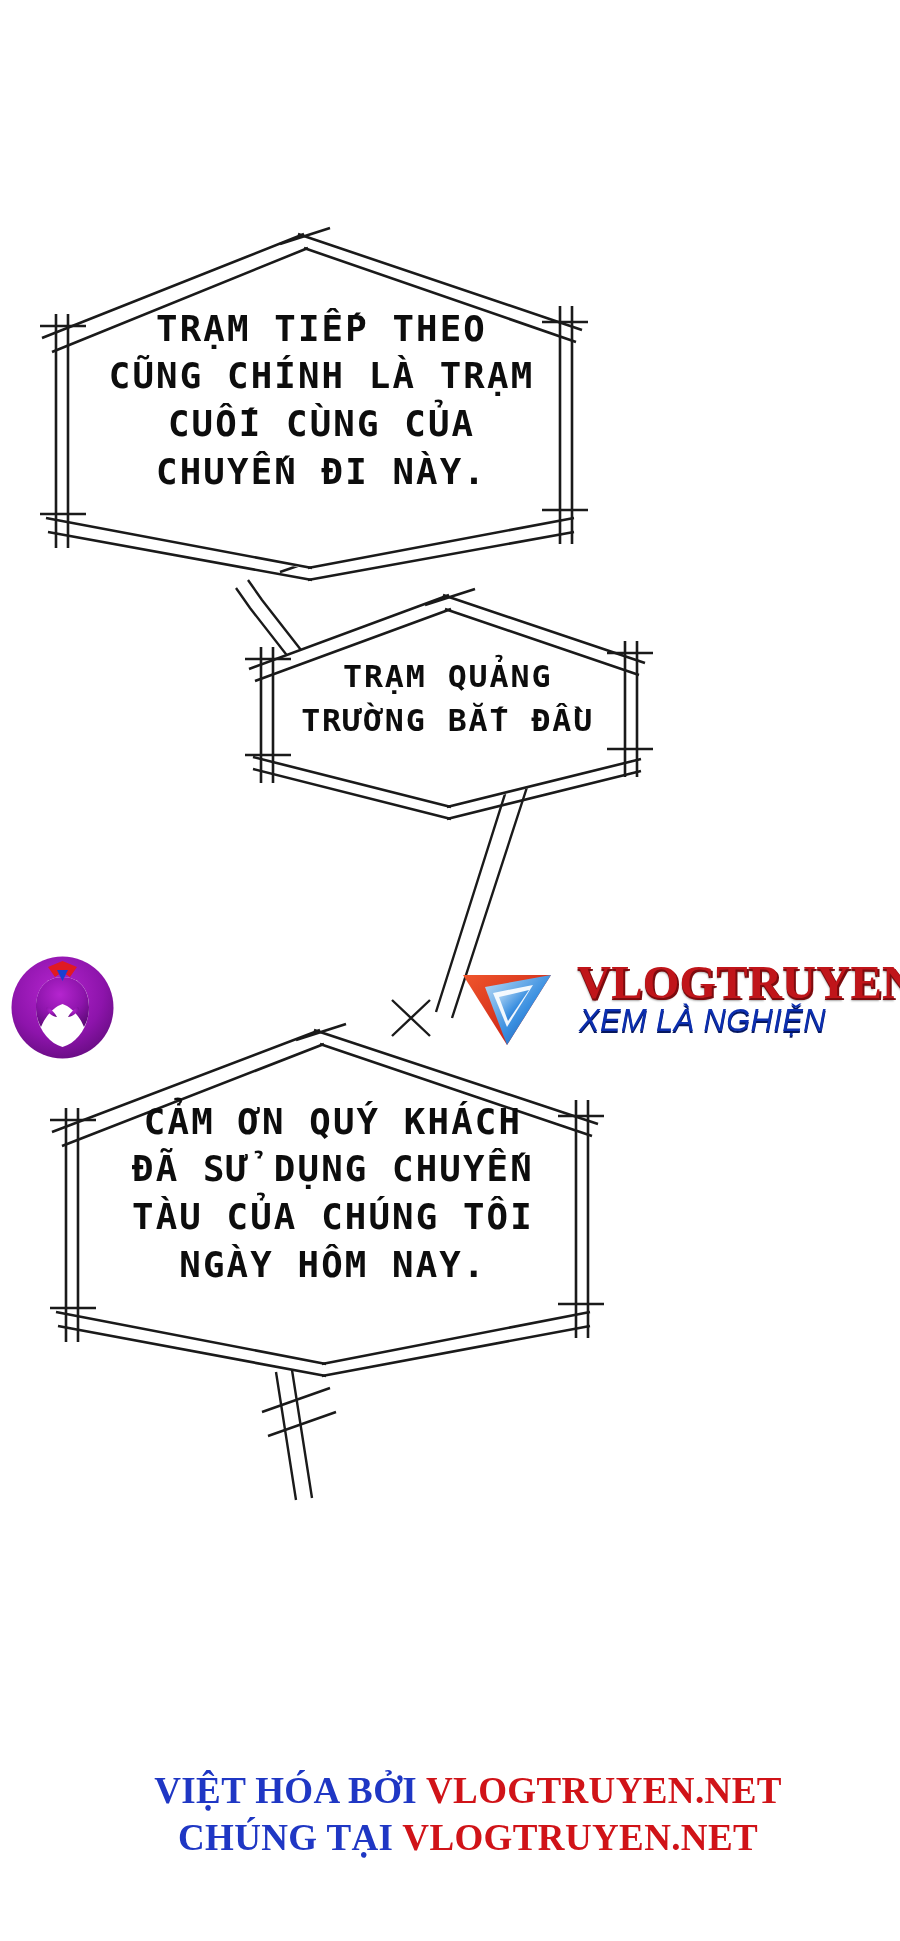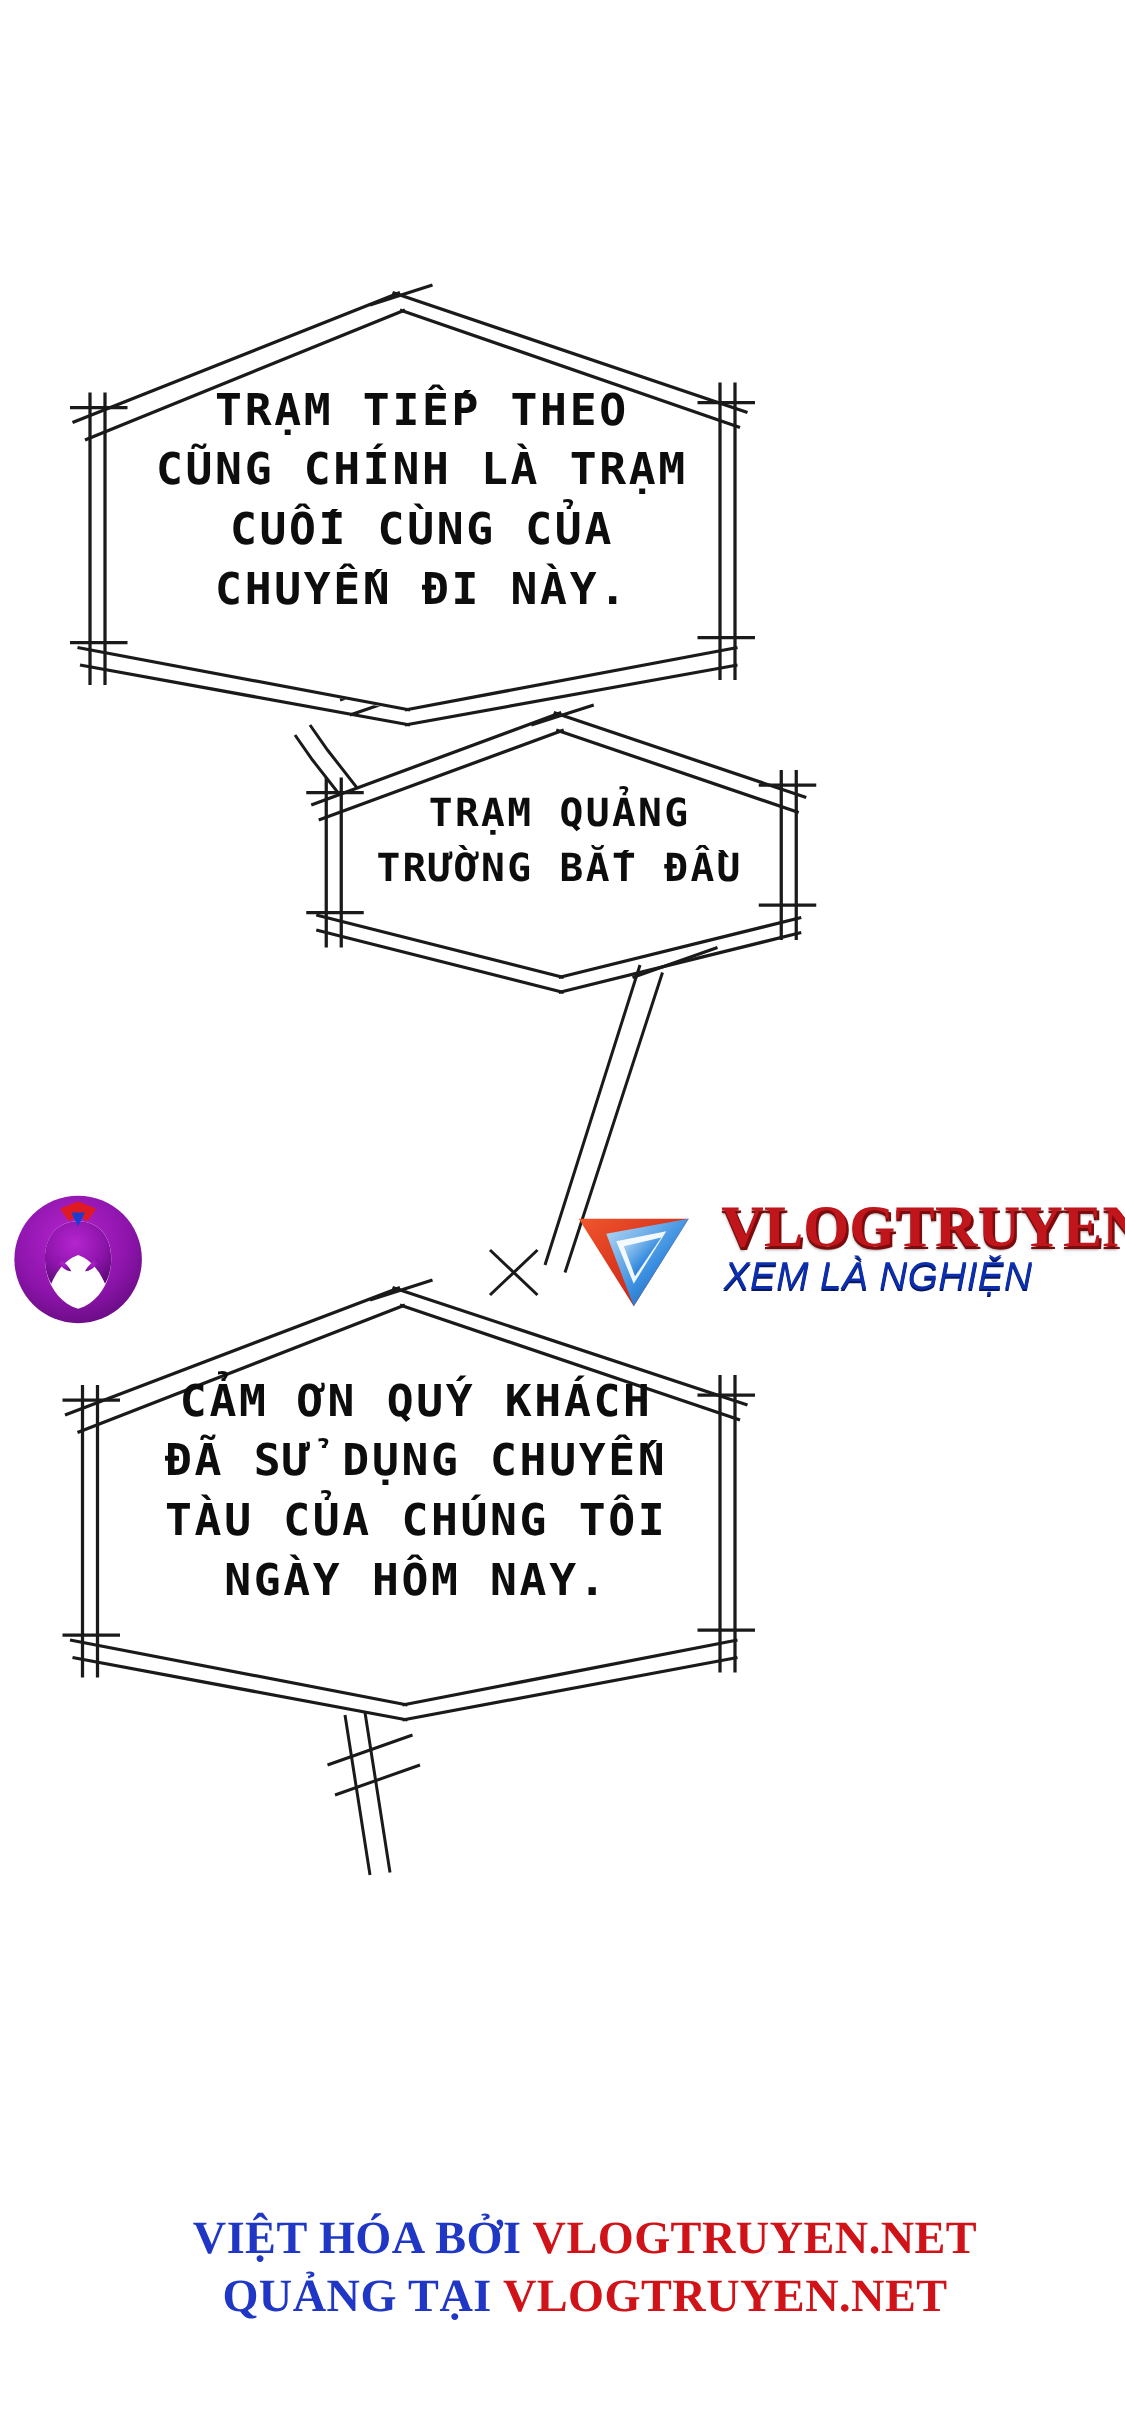--- a/index.html
+++ b/index.html
@@ -30,24 +30,24 @@
     color:#0d0d0d;
     font-family:"DejaVu Sans Mono", monospace;
     font-weight:700;
     letter-spacing:0.06em;
     line-height:1.42;
     white-space:pre;
     text-transform:uppercase;
     transform:scaleX(1.02);
   }
 
-  .b1 { left:28px;  top:218px;  width:620px; height:350px; }
+  .b1 { left:12px;  top:218px;  width:620px; height:350px; }
   .b1 .bubble-text { font-size:35px; line-height:1.36; margin-top:16px; }
 
-  .b2 { left:225px; top:552px;  width:445px; height:232px; }
+  .b2 { left:225px; top:577px;  width:445px; height:232px; }
   .b2 .bubble-text { font-size:31px; line-height:1.42; margin-top:10px; }
 
   .b3 { left:20px;  top:1010px; width:625px; height:360px;justify-content:center; }
   .b3 .bubble-text { font-size:35px; line-height:1.36; margin-top:8px; }
 
   
   .poles { position:absolute; left:0; top:0; width:900px; height:1941px; pointer-events:none; }
 
   
   .site-logo {
@@ -244,17 +244,17 @@
     </svg>
     <div class="wm-title">VLOGTRUYEN</div>
     <div class="wm-sub">XEM LÀ NGHIỆN</div>
   </div>
 
   <div class="credits">
     <div>
       <span class="c-blue">VIỆT HÓA BỞI </span><span class="c-red">VLOGTRUYEN.NET</span>
     </div>
     <div>
-      <span class="c-blue">QUẢNG TẠI </span><span class="c-red">VLOGTRUYEN.NET</span>
+      <span class="c-blue">CHÚNG TẠI </span><span class="c-red">VLOGTRUYEN.NET</span>
     </div>
   </div>
 
 </div>
 
 </body></html>

